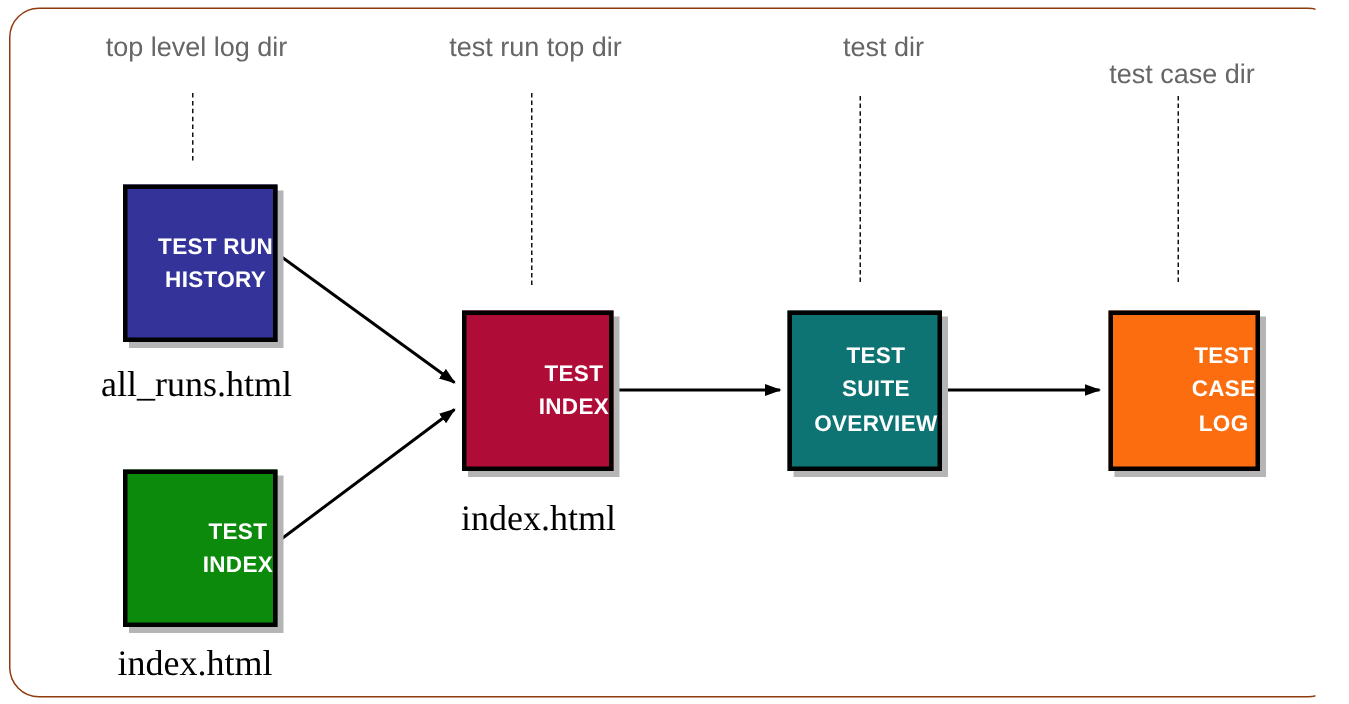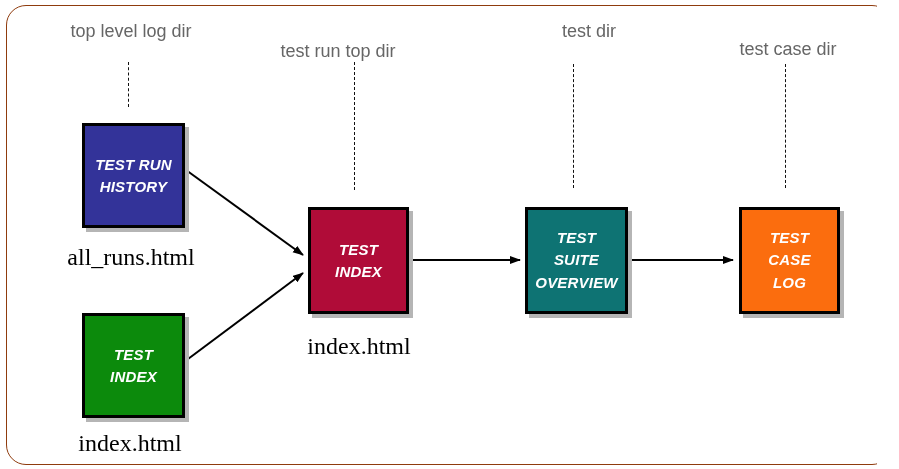--- a/index.html
+++ b/index.html
@@ -14,38 +14,38 @@
   .col-header {
     position:absolute; top:21px; transform:translateX(-50%);
     font-size:18px; color:var(--header-color,#666); white-space:nowrap;
   }
   .dash {
     position:absolute; width:0; border-left:1px dashed #111;
   }
   .node {
     position:absolute; box-sizing:border-box; border:3px solid #000;
     box-shadow:4px 4px 0 var(--shadow-color,#B5B5B5);
-    display:flex; align-items:center; justify-content:center; text-align:center;font-style:italic;
+    display:flex; align-items:center; justify-content:flex-end; text-align:center;
   }
   .node-label {
     color:var(--node-text-color,#fff); font-weight:bold; font-size:15px;
     line-height:1.5; white-space:pre-line; letter-spacing:0.2px;
   }
   .node-label.two-line { line-height:1.45; }
   .file-label {
     position:absolute; transform:translateX(-50%); white-space:nowrap;
     font-family:Liberation Serif, serif; font-size:24px;
     color:var(--file-text-color,#000);
   }
   .arrows { position:absolute; left:0; top:0; pointer-events:none; }
   .arrows line { stroke:var(--arrow-color,#000); stroke-width:2; }
   .arrows marker path { fill:var(--arrow-color,#000); }
 
   
-  .hdr-1 { left:131px; } .hdr-2 { left:338px;margin-top:20px; } .hdr-3 { left:589px;text-align:center; } .hdr-4 { left:788px;margin-top:18px; }
+  .hdr-1 { left:131px; } .hdr-2 { left:357px; } .hdr-3 { left:589px;text-align:center; } .hdr-4 { left:788px;margin-top:18px; }
   
   .dash-1 { left:128px; top:62px; height:45px; }
   .dash-2 { left:354px; top:62px; height:128px; }
   .dash-3 { left:573px; top:64px; height:124px; }
   .dash-4 { left:785px; top:64px; height:124px; }
   
   .node-run-history   { left:82px;  top:123px; width:103px; height:105px; }
   .node-top-index     { left:82px;  top:313px; width:103px; height:105px; }
   .node-run-index     { left:308px; top:207px; width:101px; height:107px; }
   .node-suite         { left:525px; top:207px; width:103px; height:107px; }

